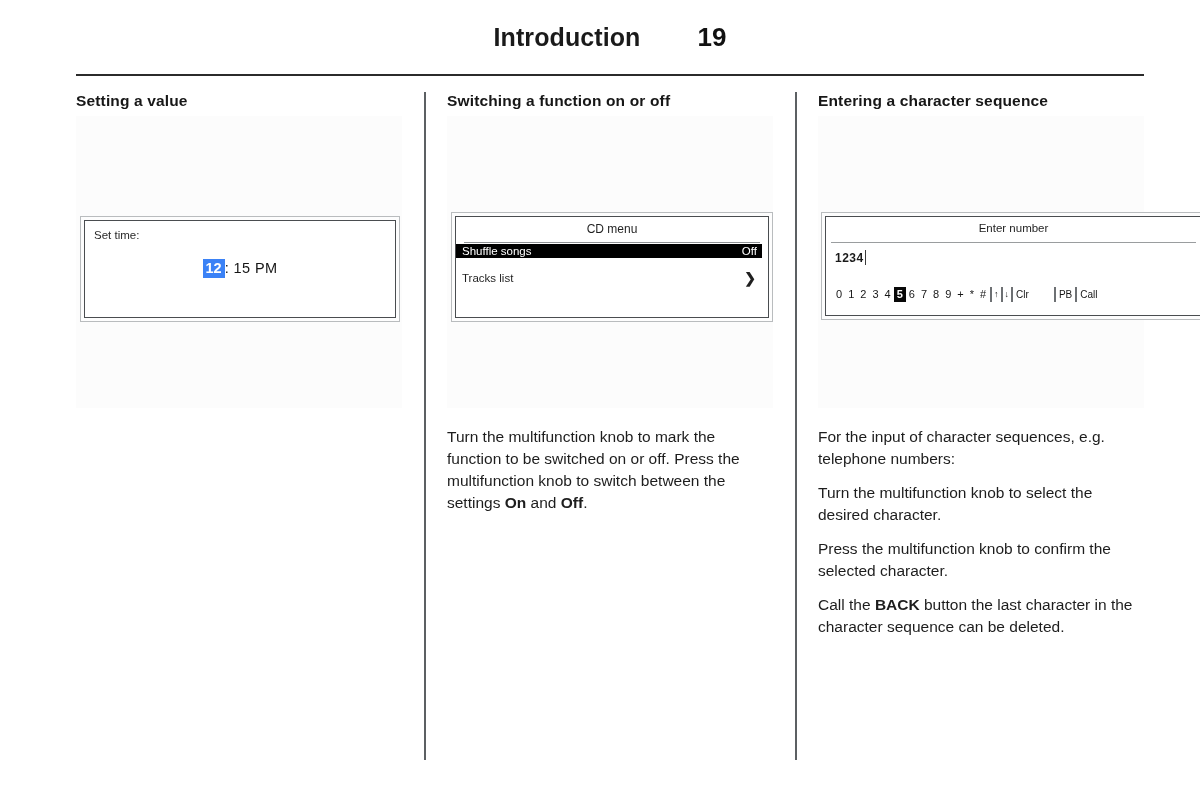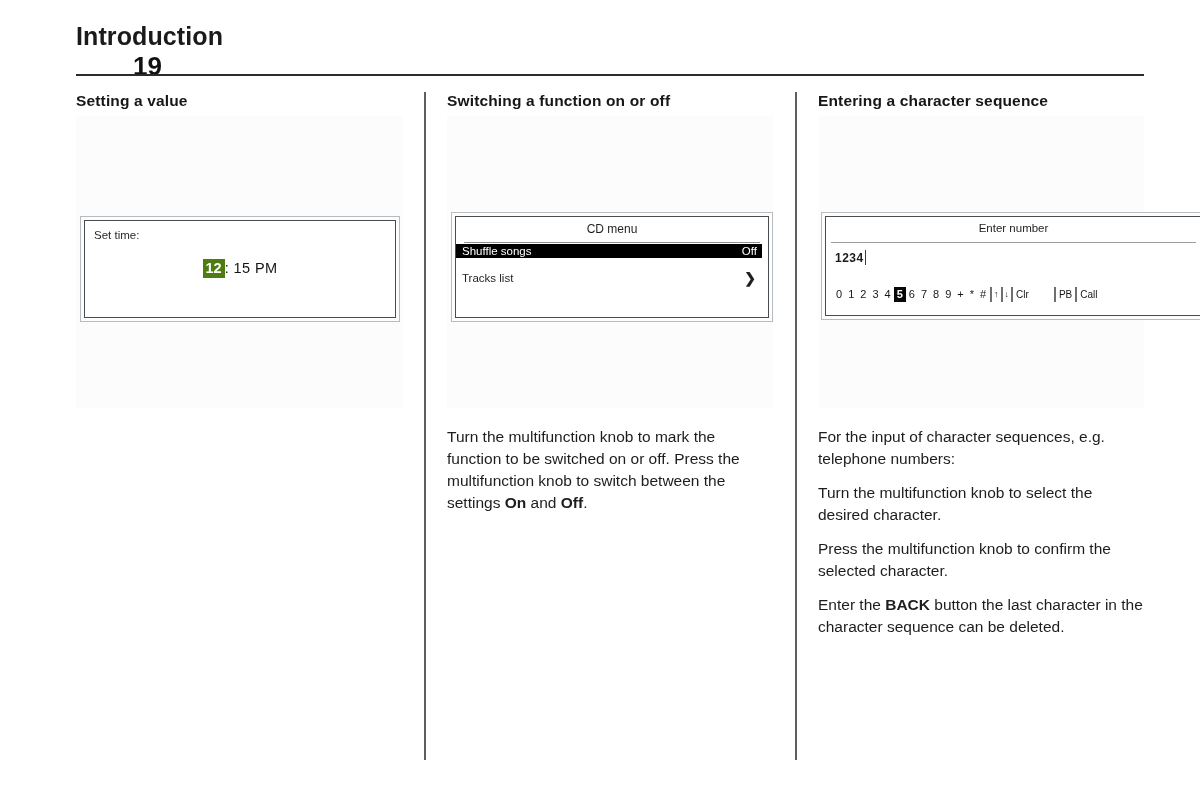--- a/index.html
+++ b/index.html
@@ -14,21 +14,20 @@
   }
 
   
   .page-header {
     position: absolute;
     left: 76px; top: 22px;
     width: 1068px;
     display: flex;
     align-items: baseline;
     justify-content: center;
-    flex-direction: column;
   }
   .page-title {
     font-size: 25px;
     font-weight: bold;
     letter-spacing: .1px;
     color: #1a1a1a;
   }
   .page-number {
     font-size: 26px;
     font-weight: bold;
@@ -97,21 +96,21 @@
     font-size: 11.5px; color: #2a2a2a;
   }
   .d1-time {
     position: absolute; left: 0; right: 0; top: 38px;
     text-align: center;
     font-size: 14.5px; color: #151515;
     letter-spacing: .4px;
   }
   .hl-box {
     display: inline-block;
-    background: #4d7c0f; color: #ffffff;
+    background: #3b82f6; color: #ffffff;
     padding: 1px 3px 2px 3px;
     font-weight: bold;
     letter-spacing: 0;
   }
 
   
   .disp2 { left: 4px; top: 96px; width: 322px; height: 110px; }
   .d2-title {
     position: absolute; left: 0; right: 0; top: 5px;
     text-align: center; font-size: 12px; color: #1f1f1f;
@@ -280,17 +279,17 @@
             <span class="keylabel">Call</span>
           </div>
         </div>
       </div>
     </div>
 
     <div class="body-copy">
       <p class="para">For the input of character sequences, e.g. telephone numbers:</p>
       <p class="para">Turn the multifunction knob to select the desired character.</p>
       <p class="para">Press the multifunction knob to confirm the selected character.</p>
-      <p class="para"><span>Enter the </span><b>BACK</b><span> button the last character in the character sequence can be deleted.</span></p>
+      <p class="para"><span>Call the </span><b>BACK</b><span> button the last character in the character sequence can be deleted.</span></p>
     </div>
   </div>
 
 </div>
 
 </body></html>

